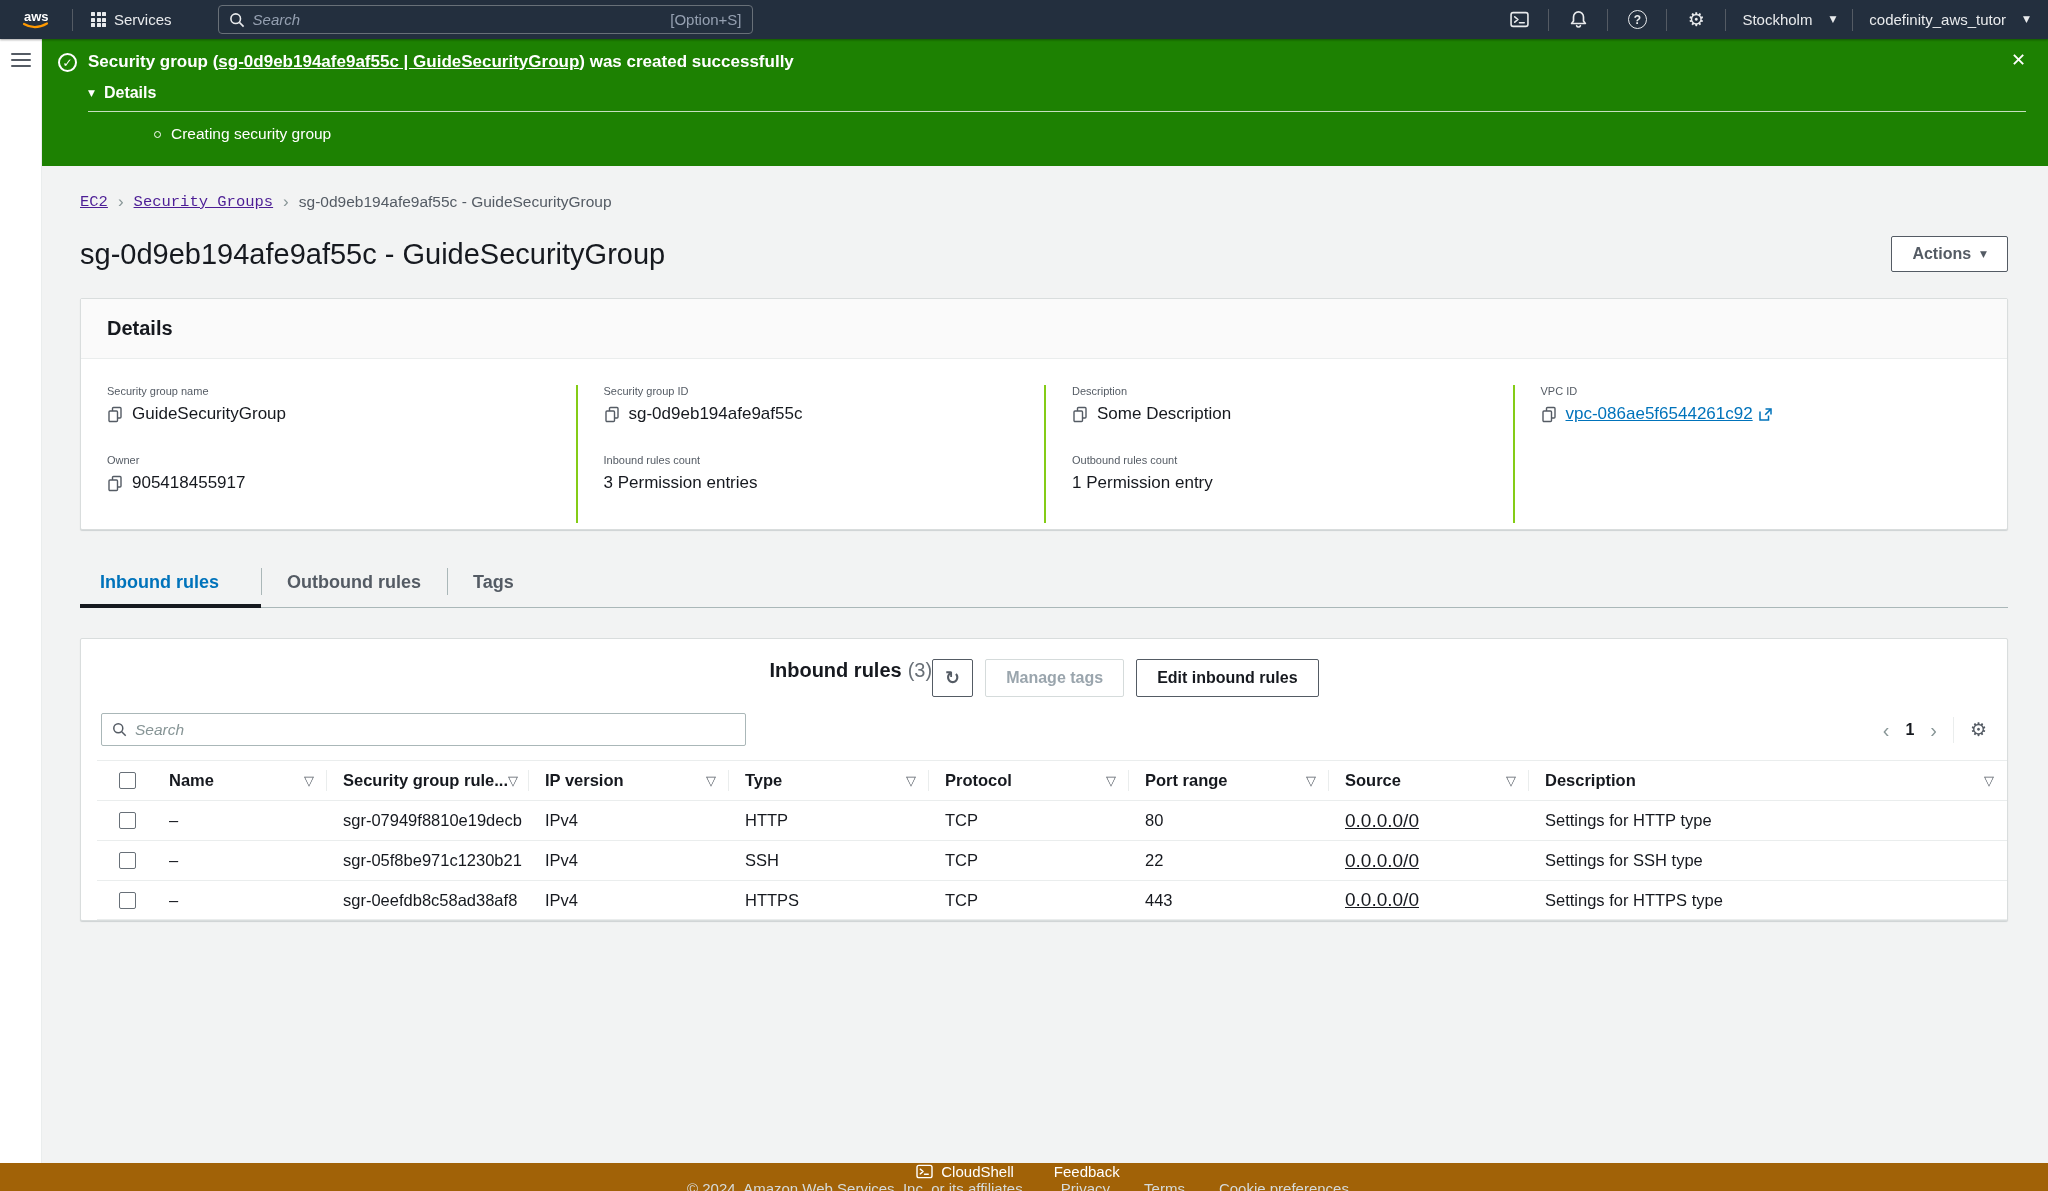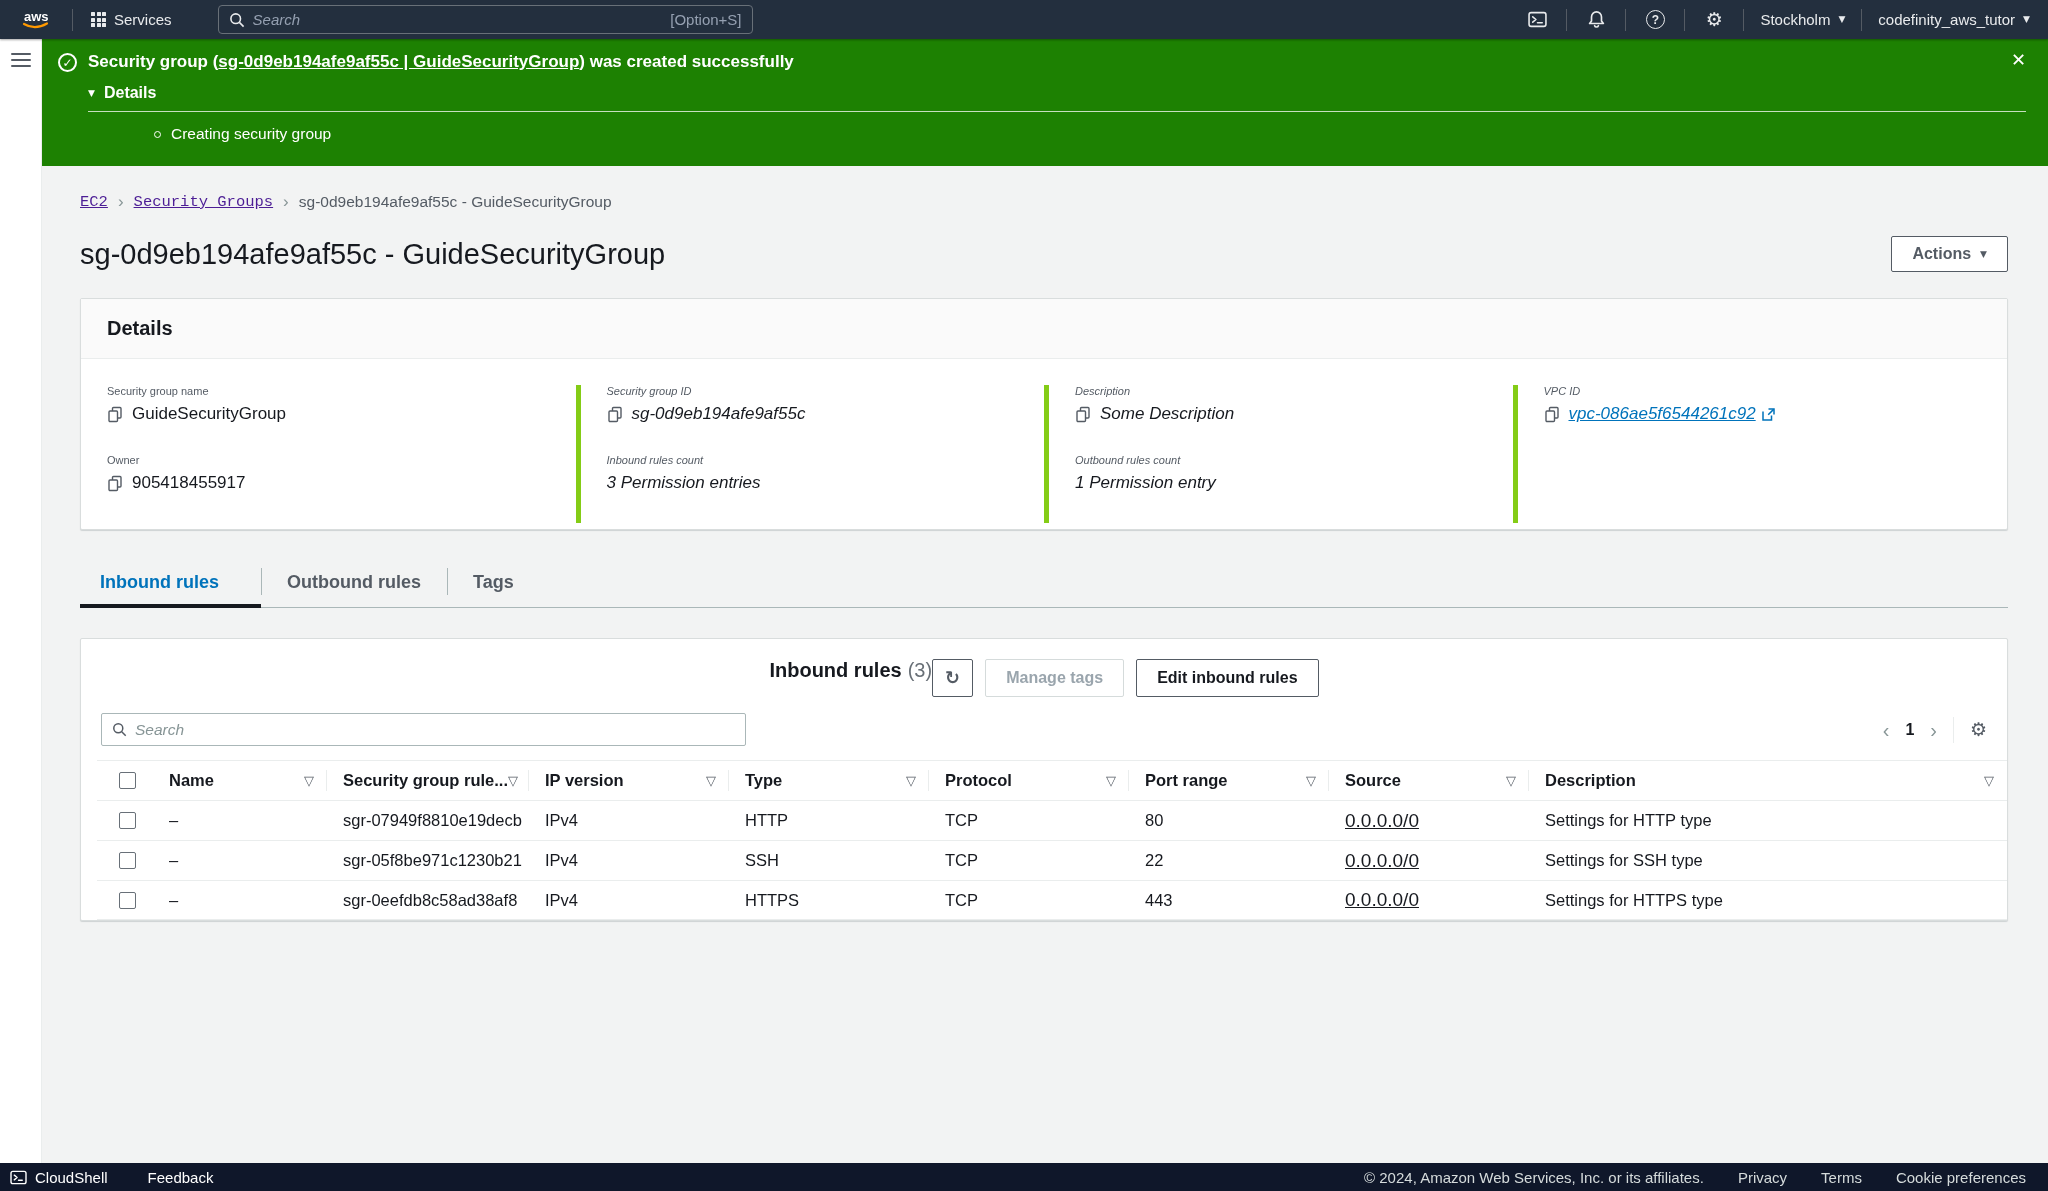--- a/index.html
+++ b/index.html
@@ -31,21 +31,21 @@
     flex:1; background:transparent; border:none; outline:none; color:#e9ebed;
     font-style:italic; font-size:15px; font-family:inherit;
   }
   .nav-search input::placeholder{ color:#95a0b1; opacity:1; }
   .nav-shortcut{ color:#95a0b1; font-size:15px; }
   .nav-right{ display:flex; align-items:center; gap:16px; color:#e9ebed; }
   .nav-icon-btn{ display:flex; align-items:center; justify-content:center; width:26px; cursor:pointer; color:#e9ebed;}
   .circle-q{ width:19px; height:19px; border:1.6px solid #e9ebed; border-radius:50%;
     display:flex; align-items:center; justify-content:center; font-size:12px; font-weight:bold; }
   .gear-glyph{ font-size:19px; line-height:1; }
-  .nav-menu{ display:flex; align-items:center; gap:8px; font-size:15px; cursor:pointer; white-space:nowrap;}
+  .nav-menu{ display:flex; align-items:center; gap:17px; font-size:15px; cursor:pointer; white-space:nowrap;}
   .caret{ font-size:9px; line-height:1; }
 
   
   .app{ display:flex; height:1124px; }
   .left-rail{ width:42px; background:#fff; border-right:1px solid #eaeded; flex:none; padding-top:14px; }
   .hamburger{ width:20px; margin:0 auto; cursor:pointer; display:flex; flex-direction:column; gap:4px;}
   .hamburger i{ height:2px; background:#545b64; border-radius:1px; }
   .main{ flex:1; overflow:hidden; background:#f2f3f3; }
 
   
@@ -84,21 +84,21 @@
   .card{
     background:#fff; border:1px solid #d9dddd; border-radius:2px;
     box-shadow:0 1px 1px rgba(0,28,36,.15); margin-top:26px;
   }
   .card-header{ background:#fafafa; border-bottom:1px solid #eaeded; padding:18px 26px; }
   .card-header h2{ font-size:20px; font-weight:bold; }
 
   .details-grid{ display:grid; grid-template-columns:repeat(4,1fr); padding:26px 26px 6px 26px; }
   .details-col{ padding:0 26px; }
   .details-col:first-child{ padding-left:0; }
-  .details-col + .details-col{ border-left:5px solid #84cc16;font-style:italic; }
+  .details-col + .details-col{ border-left:2px solid #84cc16; }
   .field{ margin-bottom:30px; }
   .field-label{ color:#545b64; font-size:11px; }
   .field-value{ display:flex; align-items:center; gap:9px; margin-top:7px; font-size:17px; color:#16191f; }
   .copy-icon{ color:#545b64; cursor:pointer; display:flex; flex:none; }
   .field-value a{ color:#0073bb; text-decoration:underline; cursor:pointer; display:flex; align-items:center; gap:5px;}
   .ext-icon{ color:#0073bb; display:flex; }
 
   
   .tabs{ display:flex; margin-top:30px; border-bottom:1px solid #aab7b8; }
   .tab{ position:relative; padding:12px 26px 14px 26px; font-size:18px; font-weight:bold;
@@ -137,22 +137,22 @@
   .cell{ padding-left:16px; font-size:16.5px; height:100%; display:flex; align-items:center; overflow:hidden; white-space:nowrap;}
   .cell.chk{ padding-left:22px; }
   .header .cell{ position:relative; }
   .header .cell.divided::after{ content:""; position:absolute; right:0; top:9px; bottom:9px; width:1px; background:#eaeded; }
   .filter-ic{ margin-left:auto; margin-right:13px; color:#545b64; font-size:13px; cursor:pointer; }
   .checkbox{ width:17px; height:17px; border:1.6px solid #687078; border-radius:2px; background:#fff; cursor:pointer; }
   .cell.src{ font-size:19px;text-decoration:underline; }
 
   
   .footer{
-    height:28px; background:#0f172a; color:#d5dbdb; font-size:15px;
-    display:flex; align-items:center; justify-content:space-between; padding:0 22px 0 10px;
+    height:28px; background:#a16207; color:#d5dbdb; font-size:15px;
+    display:flex; align-items:center; justify-content:space-between; padding:0 22px 0 10px;flex-direction:column;
   }
   .foot-left{ display:flex; align-items:center; gap:10px; }
   .foot-item{ display:flex; align-items:center; gap:8px; cursor:pointer; color:#fff; }
   .foot-feedback{ margin-left:30px; cursor:pointer; color:#fff;}
   .foot-right{ display:flex; align-items:center; gap:34px; }
   .foot-right span{ cursor:pointer; }
   .foot-copy{ cursor:default !important; color:#d5dbdb; }
 </style>
 </head>
 <body>

